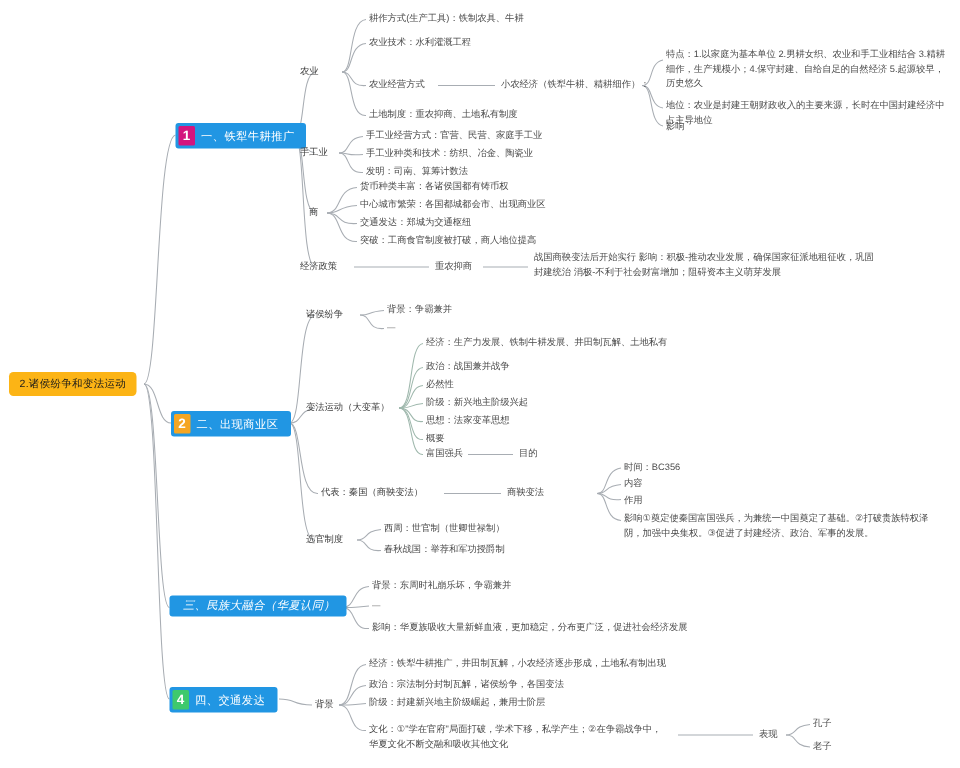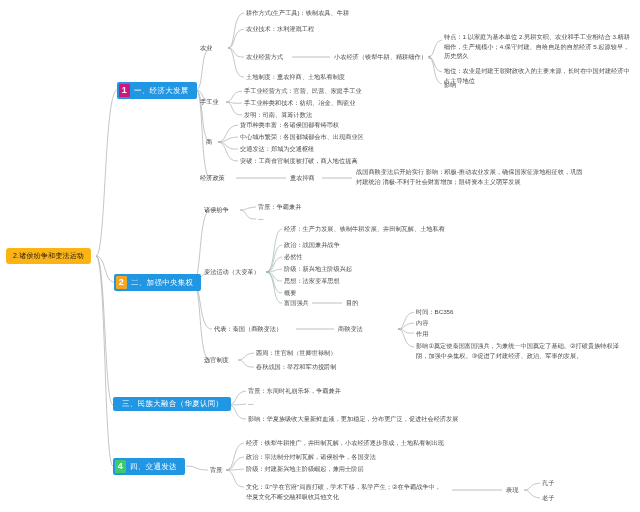--- a/index.html
+++ b/index.html
@@ -33,21 +33,21 @@
   .badge{
     display:inline-block;width:11px;height:13px;line-height:13px;
     text-align:center;font-size:9px;font-weight:bold;
     margin-right:4px;border-radius:1px;color:#fff;
   }
   .badge.c1{background:#d3157e;}
   .badge.c2{background:#f5a623;}
   .badge.c4{background:#3ec96d;}
   .b1.n1{left:117px;top:82px;}
   .b1.n2{left:114px;top:274px;}
-  .b1.n3{left:113px;top:397px;}
+  .b1.n3{left:113px;top:397px;font-style:italic;}
   .b1.n4{left:113px;top:458px;}
   .b1.n3{padding-left:9px;}
 
   
   .t{font-size:6.2px;color:#444;line-height:1.55;}
   .t.l2{color:#3c3c3c;}
   .t.l3{color:#4a4a4a;}
   .t.small{font-size:5.6px;color:#777;}
   .wrapbox{white-space:normal;}
 </style>
@@ -133,25 +133,25 @@
       <path d="M452 490 L 502 490" stroke-width="0.8"></path>
       <path d="M524 490 C 532 490 528 484 540 483"></path>
       <path d="M524 490 C 532 490 528 497 540 498"></path>
     </g>
   </svg>
 
   <div class="node root">2.诸侯纷争和变法运动</div>
 
   <div class="node b1 n1">
     <span class="badge c1">1</span>
-    <span>一、经济大发展</span>
+    <span>一、铁犁牛耕推广</span>
   </div>
   <div class="node b1 n2">
     <span class="badge c2">2</span>
-    <span>二、加强中央集权</span>
+    <span>二、出现商业区</span>
   </div>
   <div class="node b1 n3">
 
     <span>三、民族大融合（华夏认同）</span>
   </div>
   <div class="node b1 n4">
     <span class="badge c4">4</span>
     <span>四、交通发达</span>
   </div>
 

